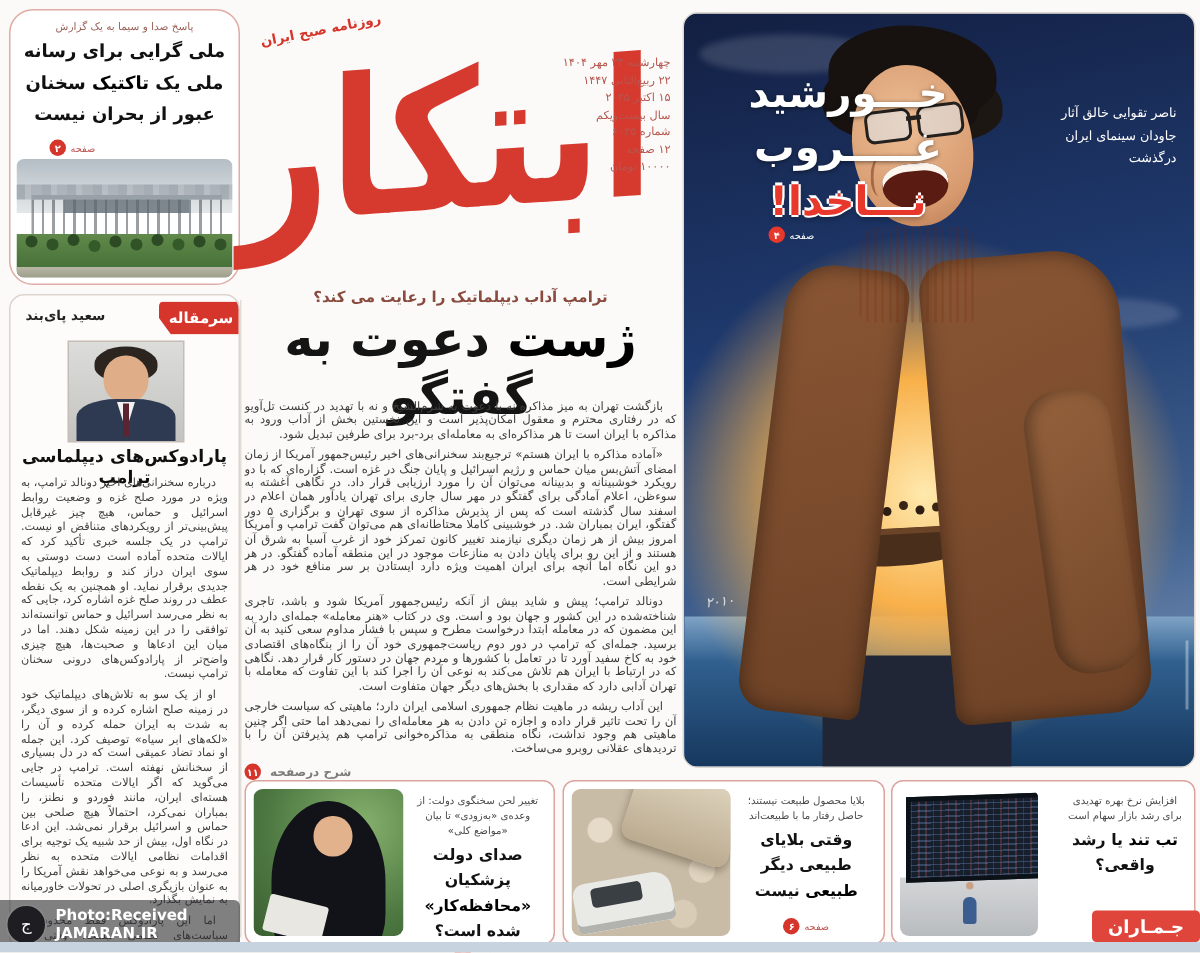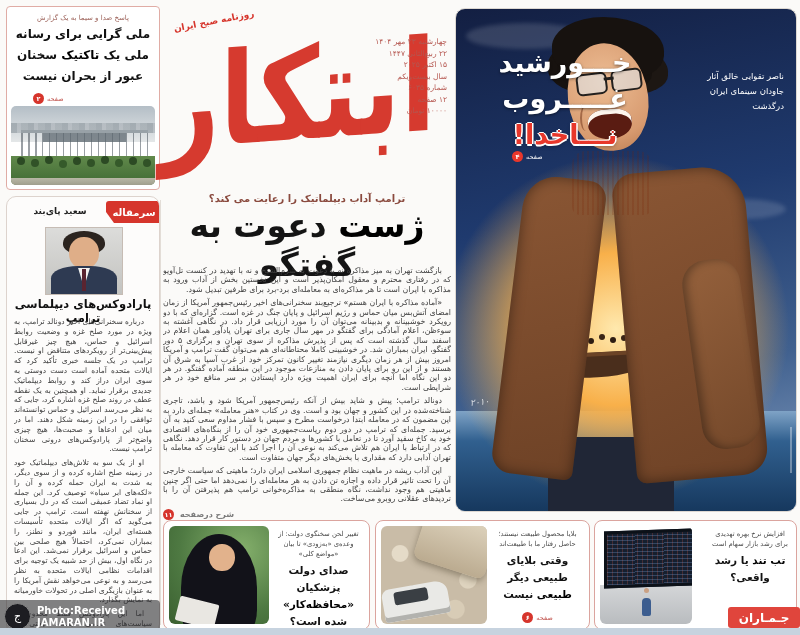--- a/index.html
+++ b/index.html
@@ -5,21 +5,21 @@
   html,body{margin:0;padding:0;background:#efedea;}
   #canvas{position:relative;width:800px;height:635px;background:#fbfaf8;overflow:hidden;
           font-family:"DejaVu Sans",sans-serif;direction:rtl;}
   .abs{position:absolute;}
   .red{color:#000000;}
   
   .badge{display:inline-flex;align-items:center;gap:3px;font-size:6.5px;color:#c0504a;direction:rtl;}
   .badge .circ{width:11px;height:11px;border-radius:50%;background:#d6352c;color:#fff;
                font-size:6.5px;font-weight:bold;display:flex;align-items:center;justify-content:center;}
   
-  #tlbox{left:6px;top:6px;width:152px;height:182px;border:1px solid #e0aca5;border-radius:4px;background:#fff;}
+  #tlbox{left:6px;top:6px;width:152px;height:182px;border:1px solid #e0aca5;border-radius:16px;background:#fff;}
   #tl-kicker{top:7px;left:0;width:100%;text-align:center;font-size:7px;color:#9c6158;}
   #tl-head{top:17px;left:0;width:100%;padding:0 7px;box-sizing:border-box;text-align:center;
            font-size:12px;font-weight:bold;line-height:1.75;color:#111;}
   #tl-badge{left:26px;top:86px;}
   #tl-photo{left:4px;right:4px;top:99px;bottom:4px;border-radius:5px;overflow:hidden;}
   .tl-sky{left:0;top:0;width:100%;height:45%;background:linear-gradient(#b4bec6,#e4e7e8);}
   .tl-city{left:0;top:22%;width:100%;height:12%;opacity:.65;
       background:repeating-linear-gradient(90deg,#8d979e 0 6px,#aab1b7 6px 10px,#99a2a8 10px 17px);}
   .tl-bld{left:7%;right:5%;top:30%;height:34%;background:linear-gradient(#f3f4f5,#d5d9dc);
       border-top:3px solid #98a1a7;
@@ -90,21 +90,21 @@
       color:#3d3d3d;text-align:justify;}
   #main-body p{margin:0 0 4px 0;text-indent:9px;}
   #main-foot{left:163px;top:509px;}
   #main-foot .lbl{font-size:8px;font-weight:bold;color:#7c7c7c;margin-left:3px;}
   
   #edit{left:6px;top:196px;width:152px;height:436px;border:1px solid #ddd3cd;border-radius:10px;
         background:#fdfcfb;overflow:hidden;}
   #ed-ribbon{right:-3px;top:4px;width:56px;height:22px;background:#d6352c;color:#fff;font-size:10px;font-weight:bold;
       display:flex;align-items:center;justify-content:center;border-radius:3px 0 0 3px;
       clip-path:polygon(0 0,100% 0,100% 100%,8px 100%,0 50%);}
-  #ed-author{left:10px;top:9px;width:86px;text-align:center;font-size:9px;font-weight:bold;color:#222;}
+  #ed-author{left:10px;top:9px;width:86px;text-align:left;font-size:9px;font-weight:bold;color:#222;}
   #ed-photo{left:38px;top:30px;width:76px;height:66px;border:1px solid #c6bcb4;background:linear-gradient(#dcdcda,#c3c3c0);
       overflow:hidden;}
   .ed-hair{left:22%;top:4%;width:56%;height:36%;border-radius:50% 50% 40% 40%;background:#2b241f;}
   .ed-face{left:30%;top:14%;width:40%;height:48%;border-radius:48%;background:#dfae88;}
   .ed-suit{left:6%;top:58%;width:88%;height:46%;border-radius:40% 40% 0 0;background:#2e3a52;}
   .ed-shirt{left:42%;top:60%;width:16%;height:30%;background:#f2f2f0;clip-path:polygon(0 0,100% 0,50% 100%);}
   .ed-tie{left:48%;top:62%;width:5%;height:34%;background:#5a2430;}
   #ed-title{left:0;top:100px;width:100%;text-align:center;font-size:11.5px;font-weight:bold;color:#101010;}
   #ed-body{left:7px;right:7px;top:120px;bottom:6px;overflow:hidden;font-size:7.5px;line-height:9.8px;
       color:#3e3e3e;text-align:justify;}

